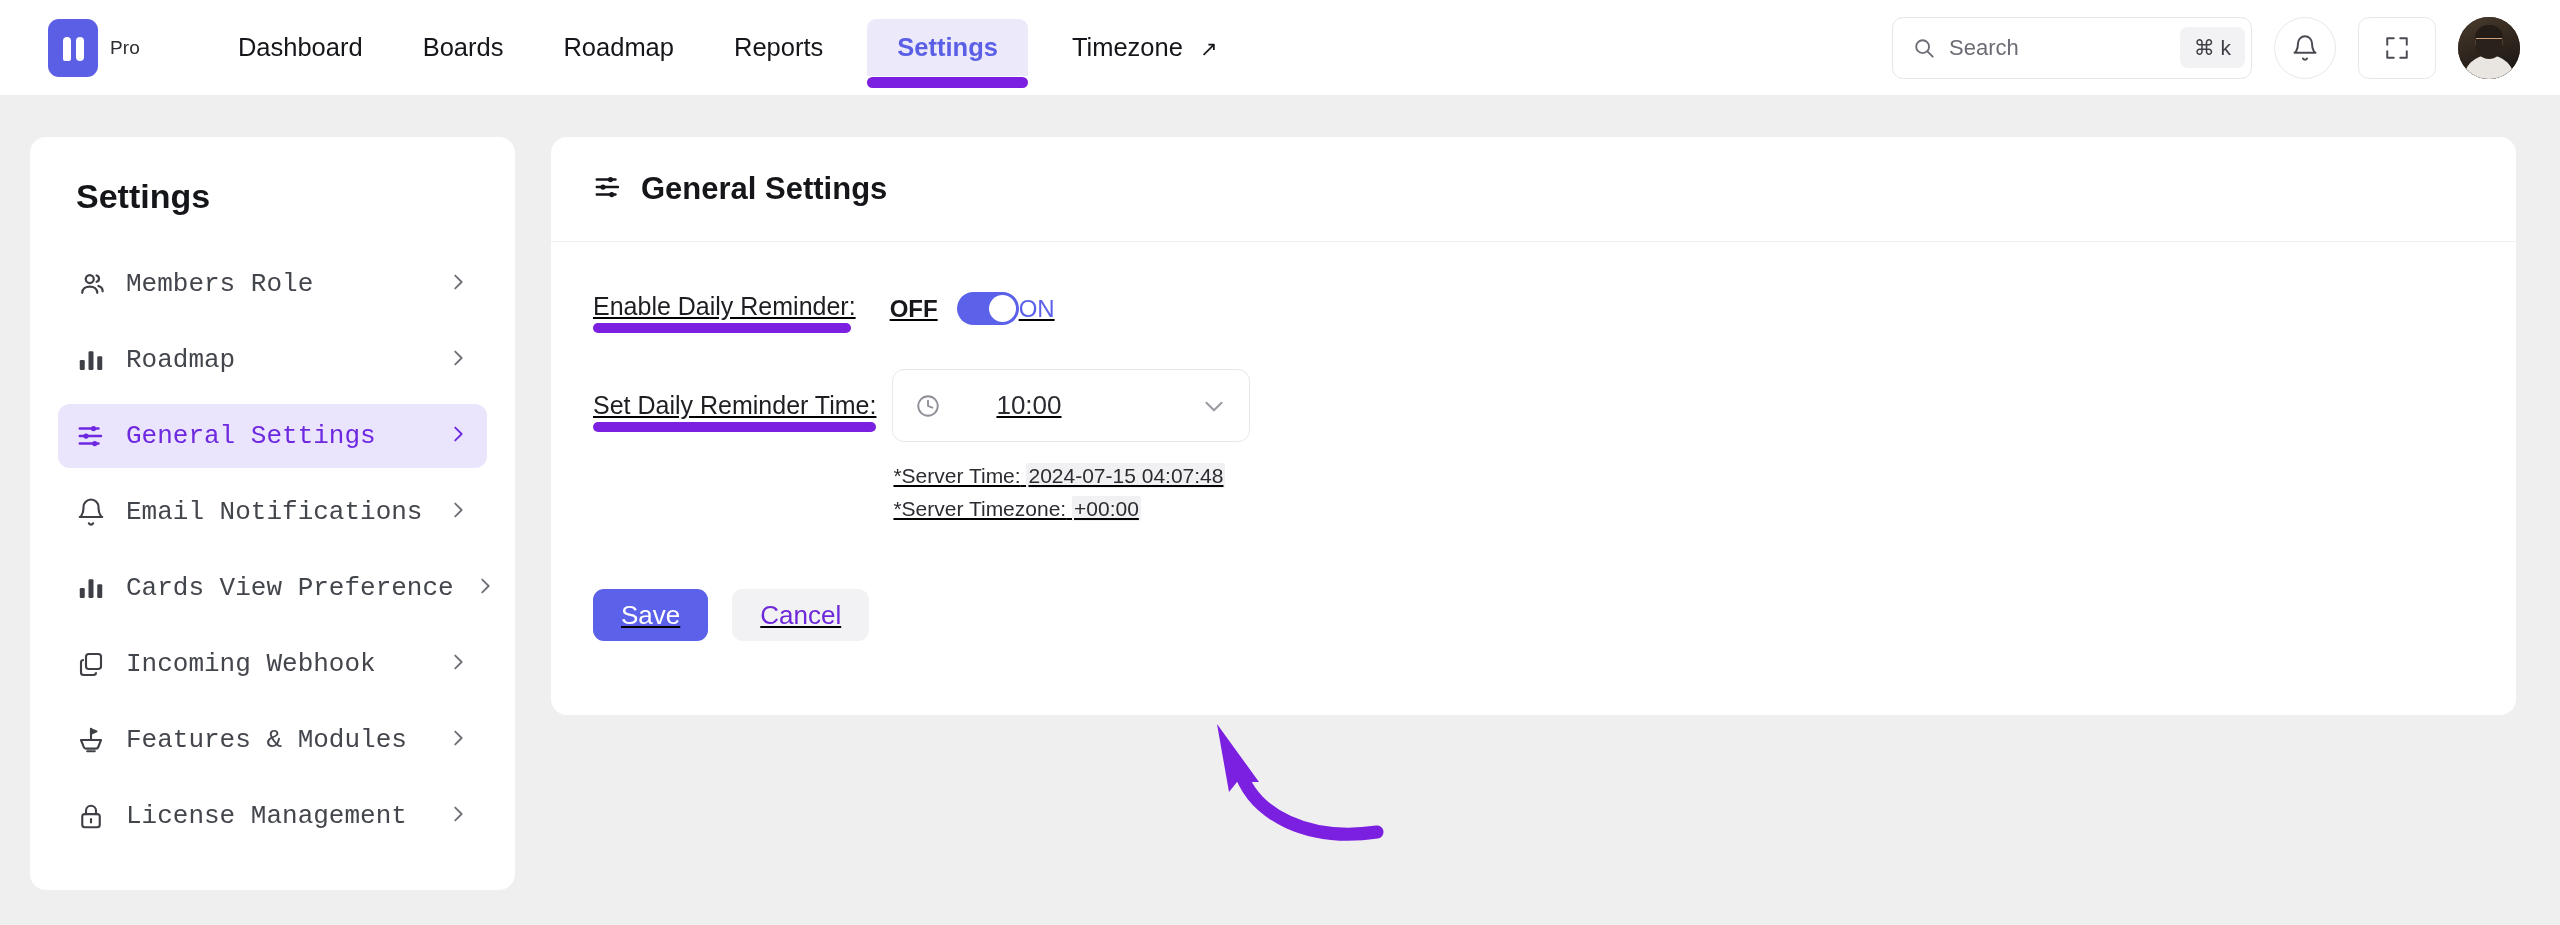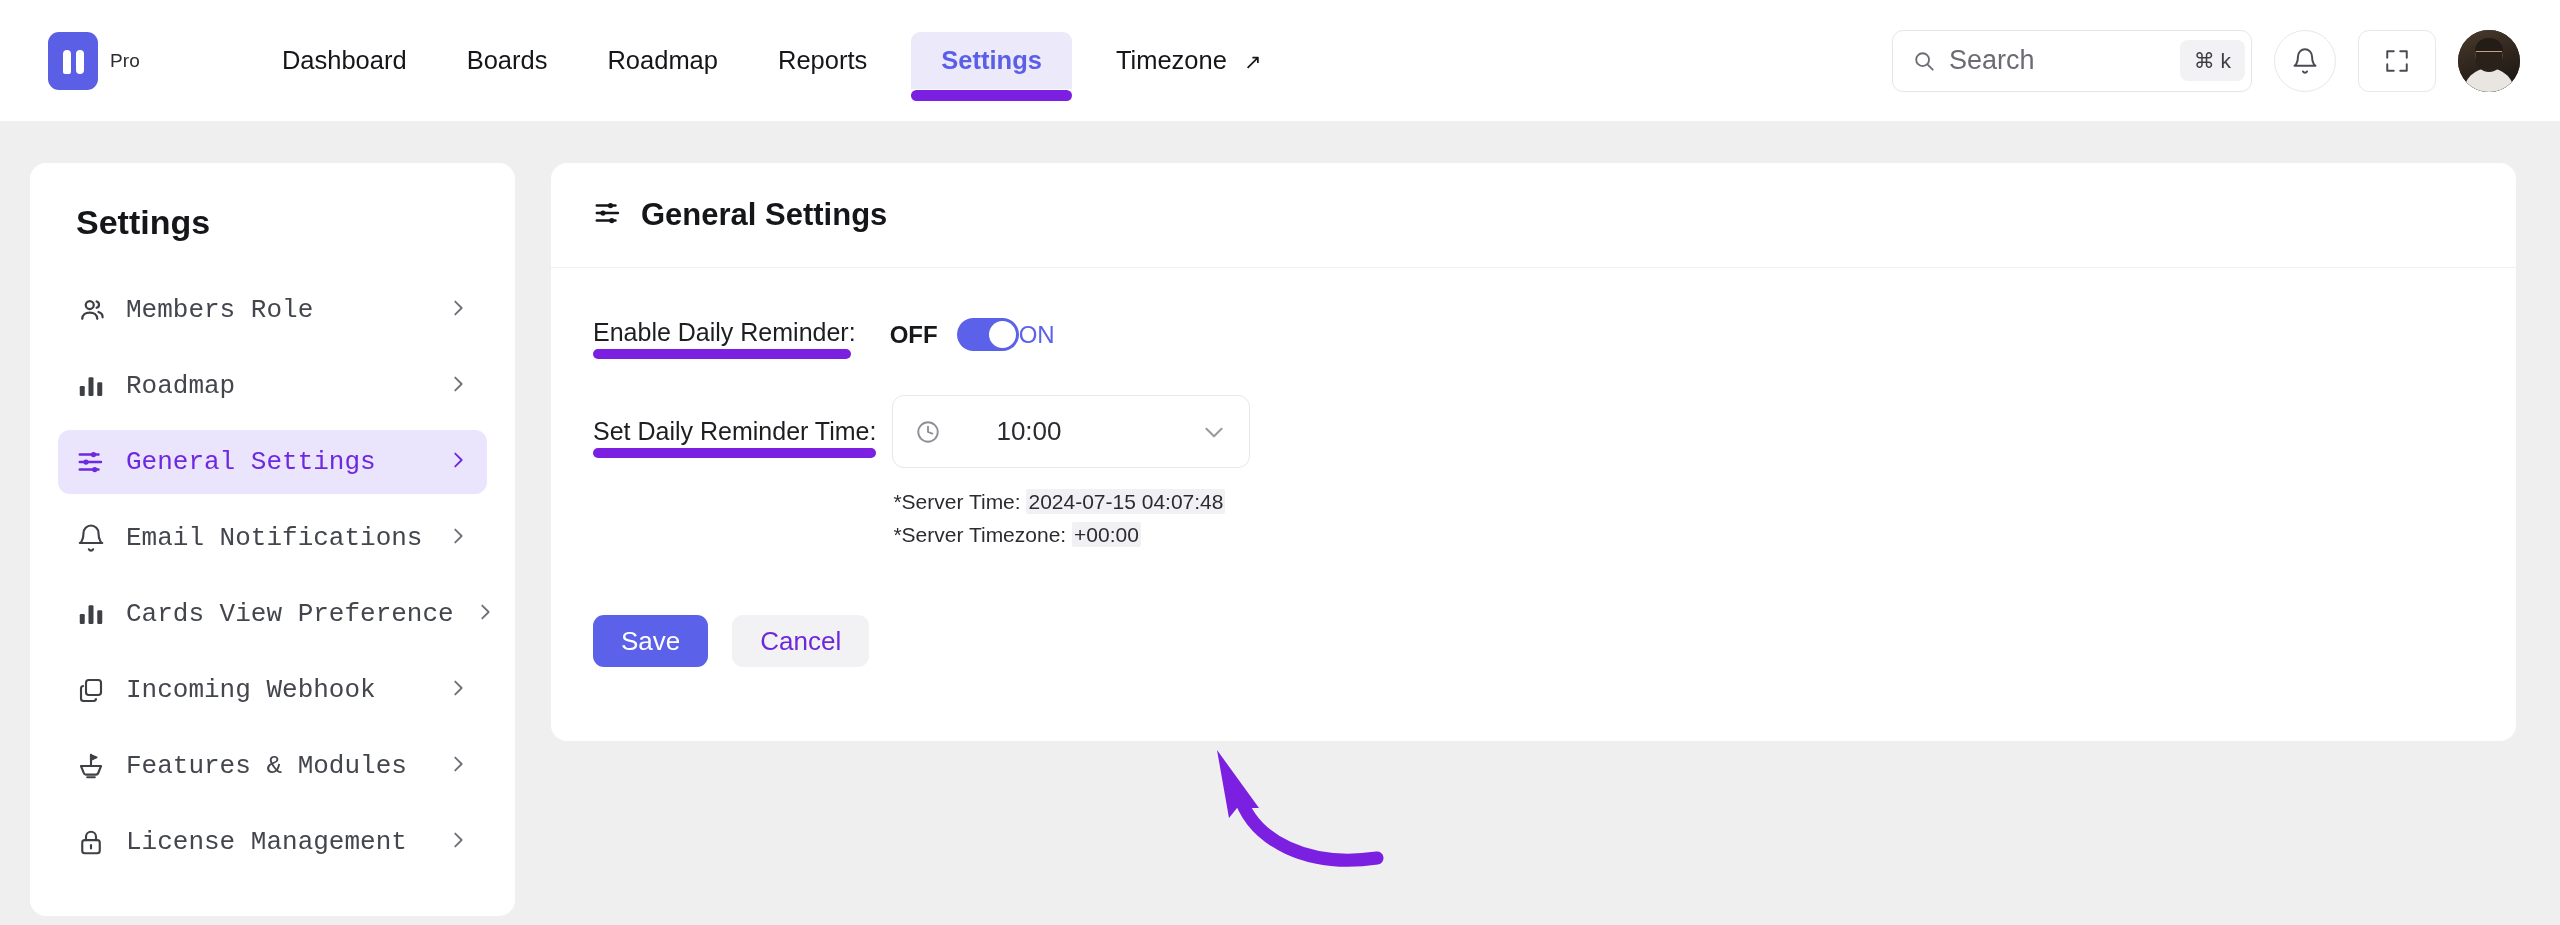--- a/index.html
+++ b/index.html
@@ -6,27 +6,26 @@
   html, body {
     width: 2560px; height: 925px;
     background: #efefef;
     font-family: "Liberation Sans", sans-serif;
     -webkit-font-smoothing: antialiased;
     overflow: hidden;
   }
 
   
   .topnav {
-    height: 121px;
+    height: 95px;
     background: #ffffff;
     display: flex;
     align-items: center;
     padding: 0 40px 0 48px;
     position: relative;
-    gap: 44px;
   }
   .brand { display: flex; align-items: center; gap: 10px; flex: 0 0 auto; }
   .logo-sq {
     width: 50px; height: 58px;
     background: #5a5fe6;
     border-radius: 11px;
     display: flex; align-items: center; justify-content: center;
     gap: 5px;
   }
   .logo-bar { width: 8px; background: #ffffff; border-radius: 4px; }
@@ -71,21 +70,21 @@
   .searchbox {
     width: 360px; height: 62px;
     border: 1px solid #e6e6ea;
     border-radius: 11px;
     display: flex; align-items: center;
     padding: 0 6px 0 20px;
     background: #fff;
     cursor: text;
   }
   .search-icon { width: 22px; height: 22px; flex: 0 0 auto; }
-  .search-ph { font-size: 27px; color: #6b6b74; margin-left: 14px; flex: 1; }
+  .search-ph { font-size: 22px; color: #6b6b74; margin-left: 14px; flex: 1; }
   .kbd {
     background: #f2f2f4; border-radius: 8px;
     font-size: 21px; color: #3e3e46;
     padding: 10px 14px; line-height: 1;
     white-space: nowrap;
   }
   .icon-circle {
     width: 62px; height: 62px; border-radius: 50%;
     border: 1px solid #e8e8ec; background: #fff;
     display: flex; align-items: center; justify-content: center;
@@ -156,21 +155,21 @@
     min-height: 545px;
     max-width: 1965px;
   }
   .main-head {
     height: 105px;
     display: flex; align-items: center; gap: 18px;
     padding: 0 42px;
     border-bottom: 1px solid #f0f0f2;
   }
   .main-title { font-size: 31px; font-weight: bold; color: #15161a; }
-  .main-body { padding: 50px 42px 16px 42px; position: relative; }
+  .main-body { padding: 50px 42px 16px 42px; position: relative; text-decoration: underline; }
 
   .row { display: flex; align-items: center; }
   .row2 { display: flex; align-items: flex-start; margin-top: 44px; }
 
   .flabel {
     font-size: 25px; color: #1d1e22;
     position: relative;
     white-space: nowrap;
     padding-bottom: 4px;
   }

